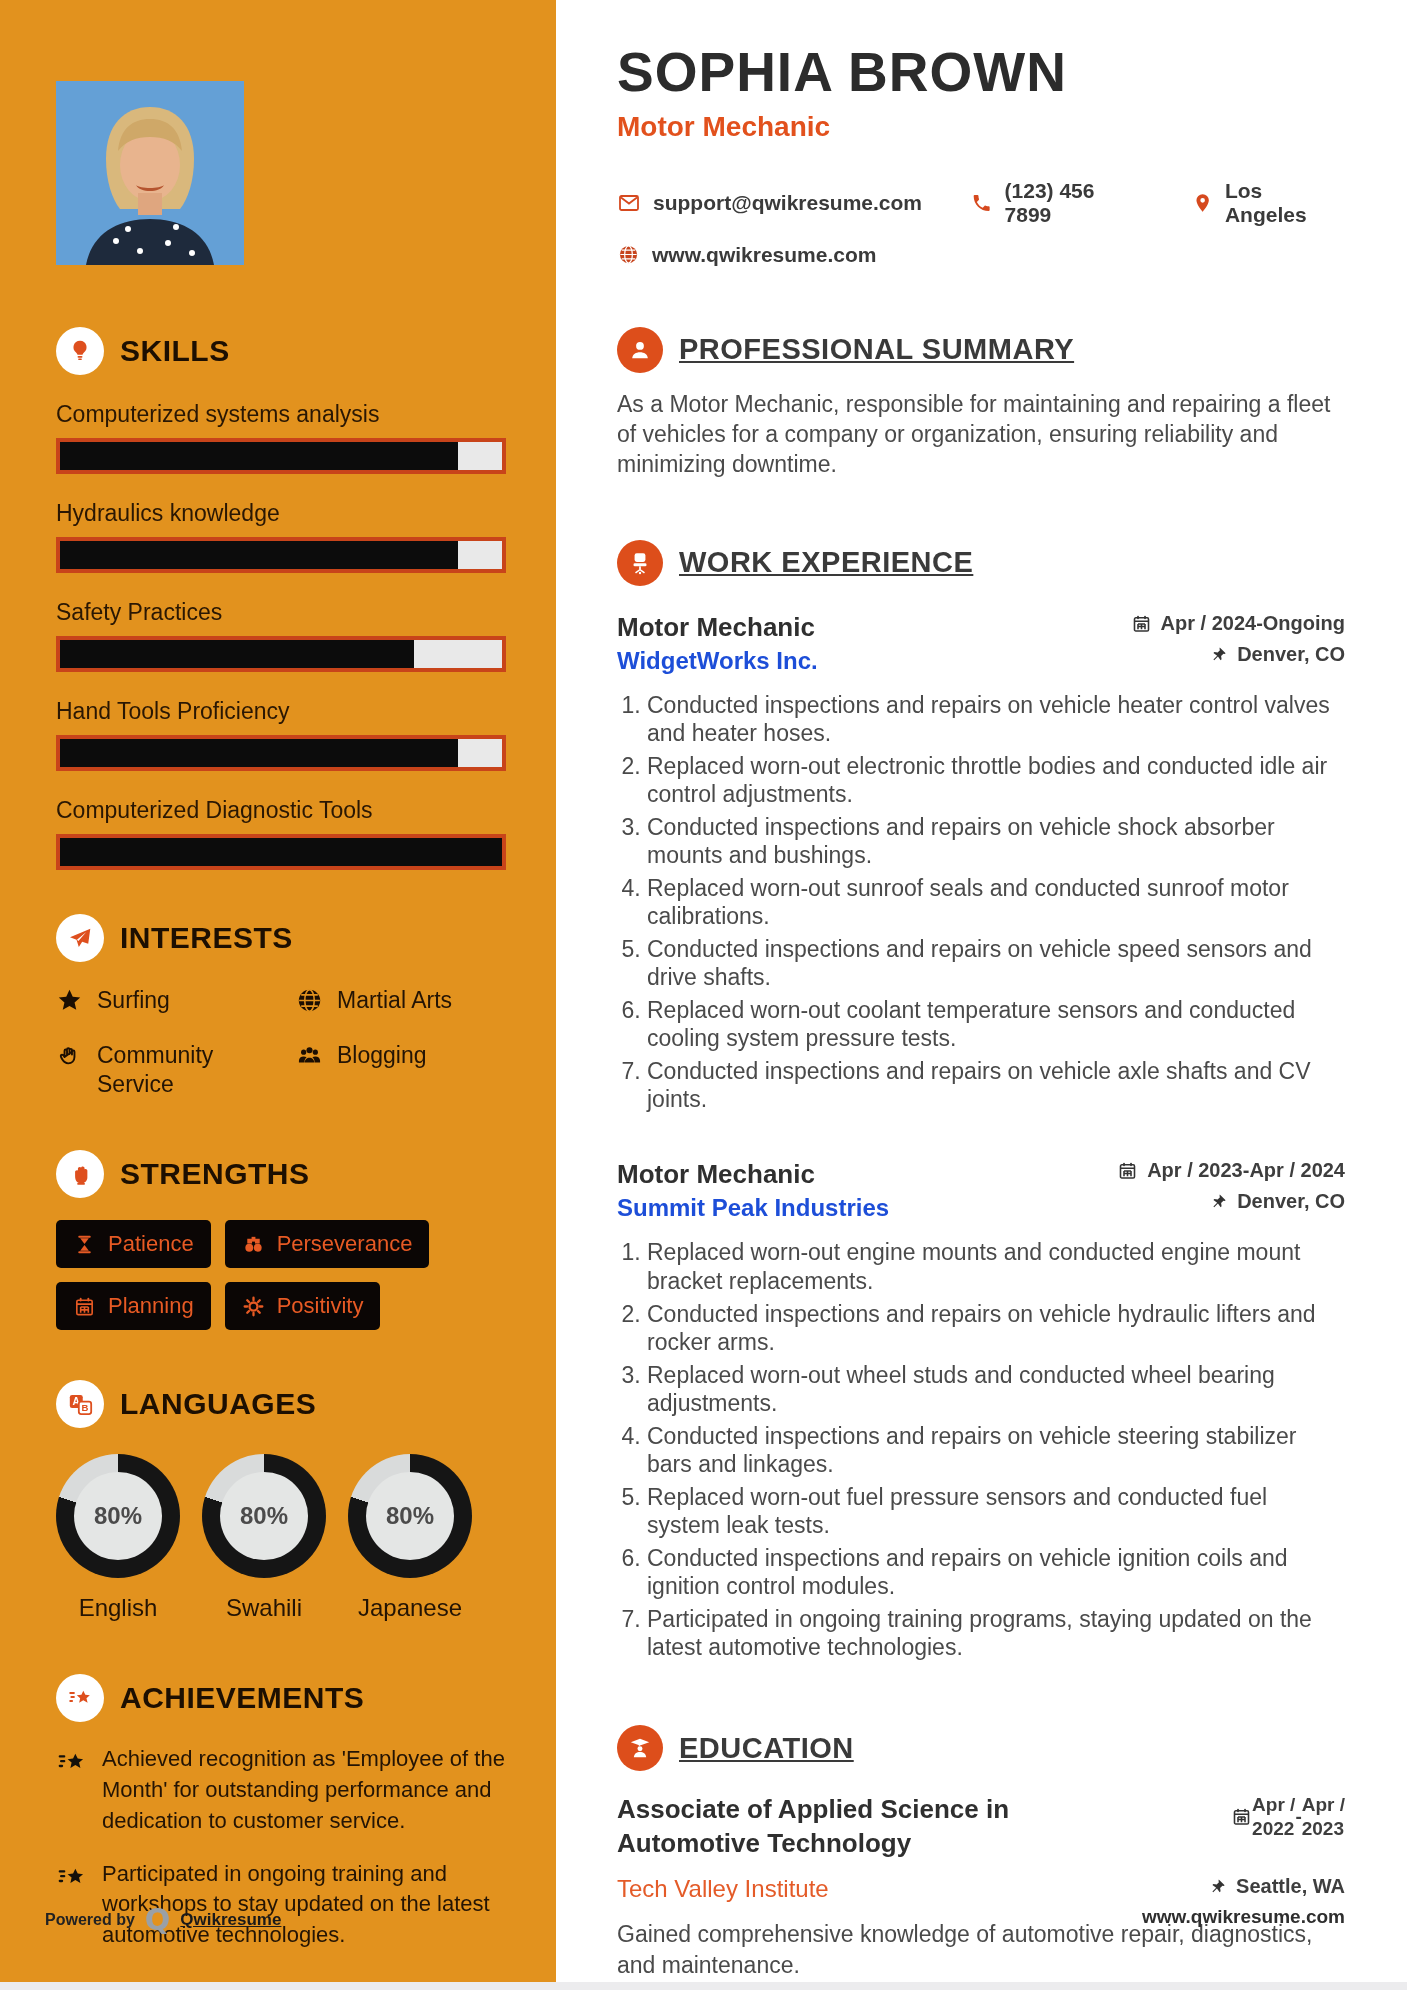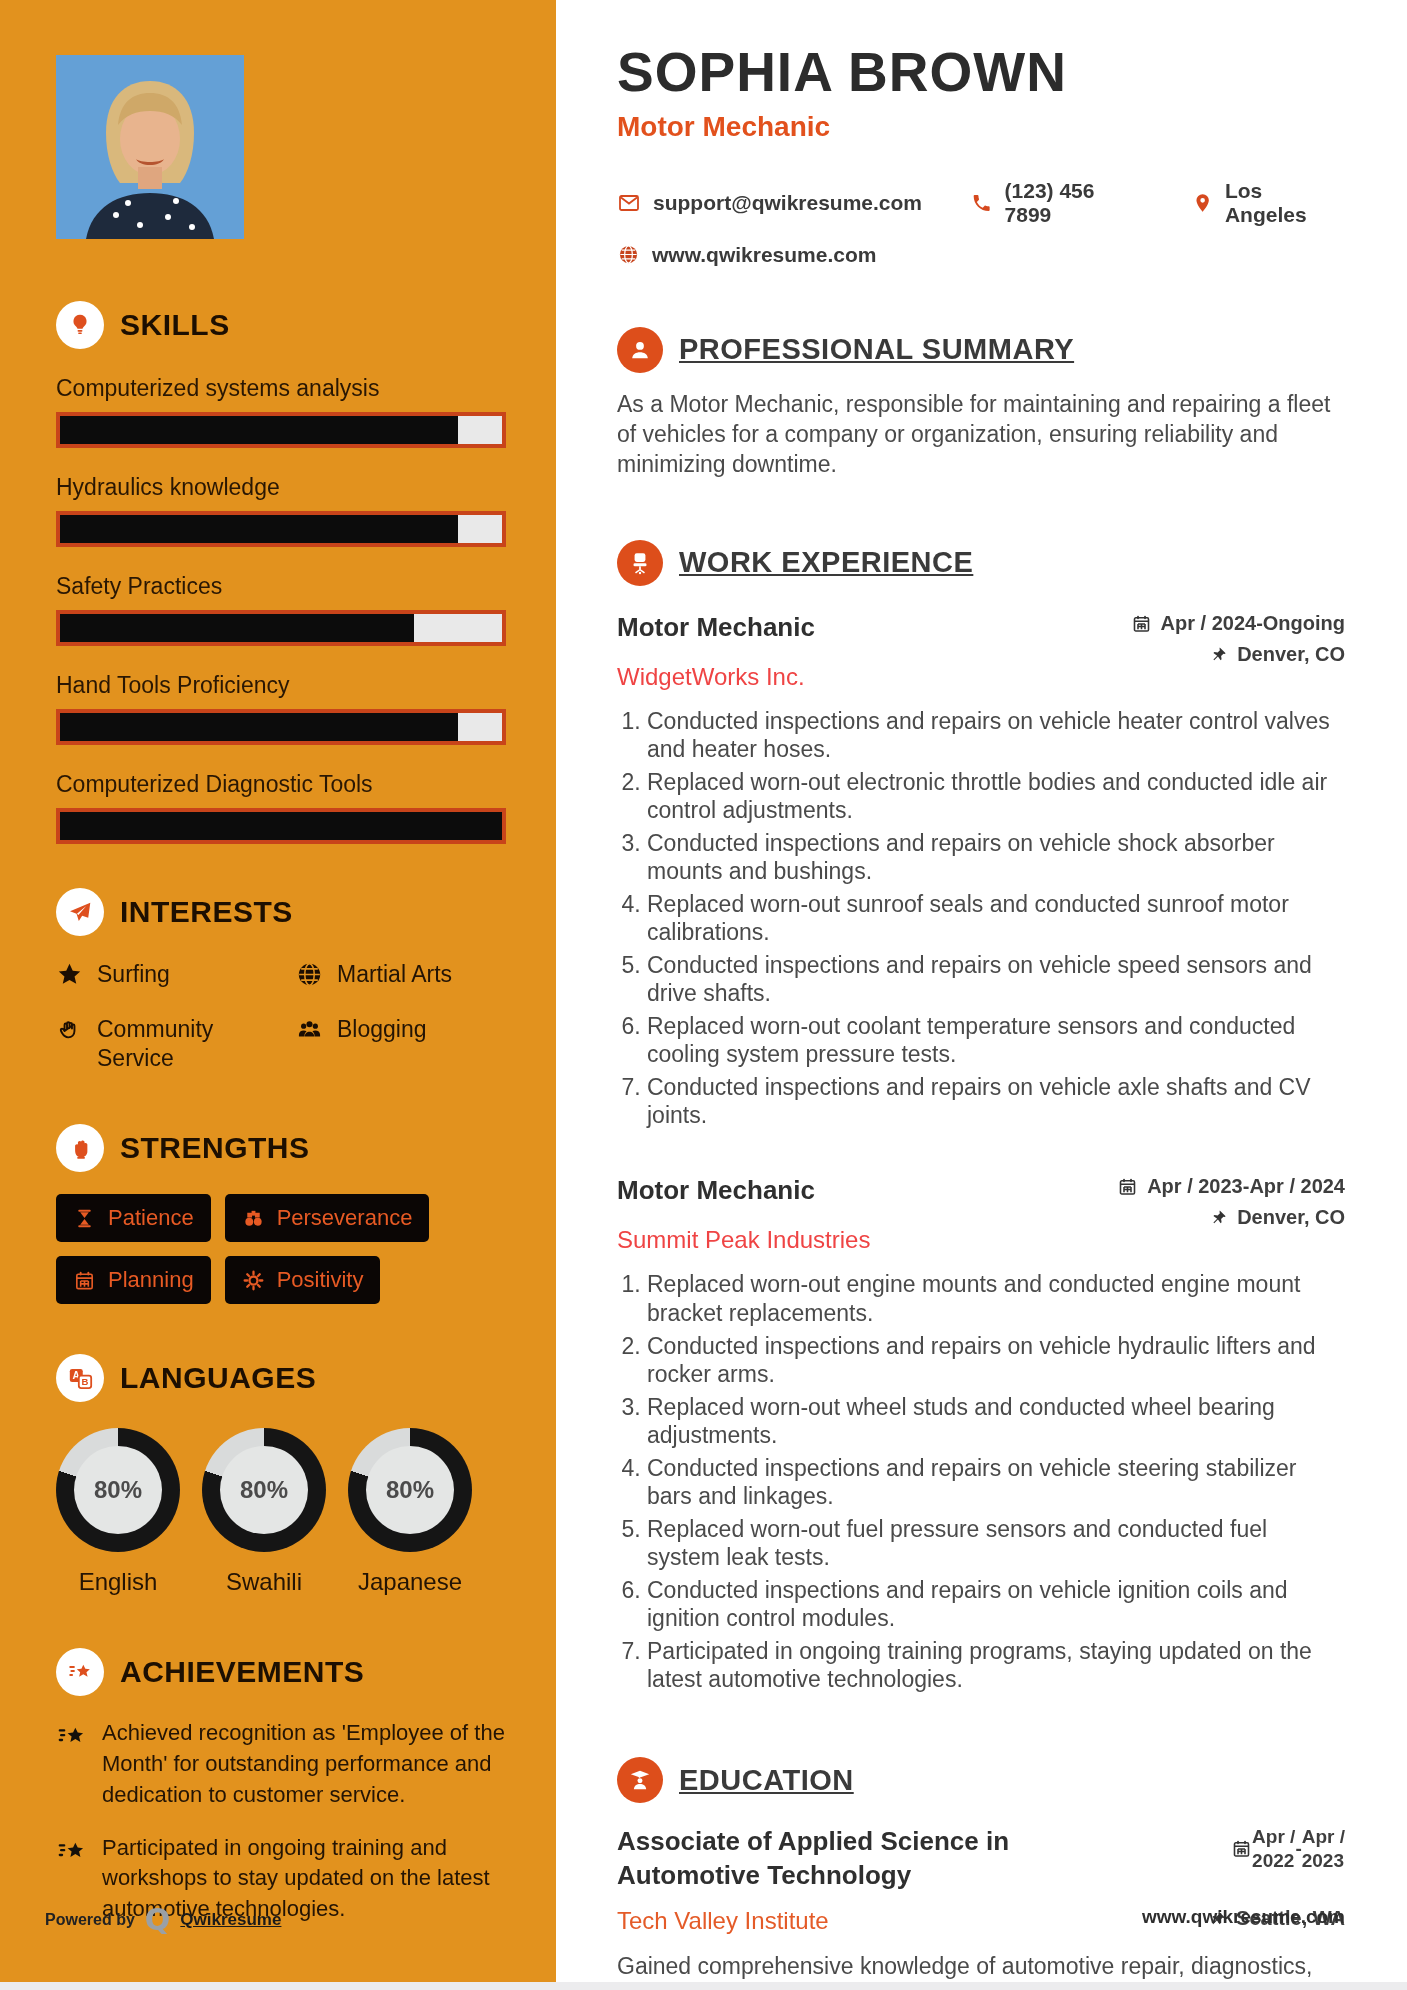--- a/index.html
+++ b/index.html
@@ -7,21 +7,21 @@
   body {
     font-family:"Liberation Sans", sans-serif;
     background:#ffffff; position:relative; overflow:hidden;
     color:#3c3c3c;
   }
   .page { position:absolute; inset:0; }
 
   
   .sidebar {
     position:absolute; left:0; top:0; width:556px; height:1990px;
-    background:#E2921E; padding:55px 50px 0 56px;
+    background:#E2921E; padding:81px 50px 0 56px;
   }
   .photo {
     width:188px; height:184px; overflow:hidden; display:block;
   }
   .side-section { margin-top:0; }
   .side-header { display:flex; align-items:center; gap:16px; }
   .side-header .circle {
     width:48px; height:48px; border-radius:50%; background:#ffffff;
     display:flex; align-items:center; justify-content:center; flex:0 0 auto;
   }
@@ -106,21 +106,21 @@
     display:flex; align-items:center; justify-content:center; flex:0 0 auto;
   }
   .main-header h2 { font-size:29px; font-weight:700; color:#3a3a3a; letter-spacing:.5px;text-decoration:underline; }
 
   .summary-text { margin-top:16px; font-size:23px; line-height:1.32; color:#4a4a4a; }
 
   .job { margin-top:26px; }
   .job + .job { margin-top:46px; }
   .job-head { display:flex; justify-content:space-between; align-items:flex-start; }
   .job-name { font-size:26px; font-weight:700; color:#2f2f2f; }
-  .company { margin-top:20px; font-size:24px; font-weight:400; color:#ef4444; }
+  .company { margin-top:4px; font-size:24px; font-weight:700; color:#1d4ed8; }
   .meta { display:flex; align-items:center; gap:9px; justify-content:flex-end; }
   .meta-text { font-size:20px; color:#3e3e3e; font-weight:600; }
   .job-sub { display:flex; justify-content:space-between; align-items:flex-start; }
   .job-bullets { margin-top:16px; padding-left:30px; }
   .job-bullets li { font-size:23px; line-height:1.22; color:#4a4a4a; margin-bottom:5px; }
 
   .degree-row { display:flex; justify-content:space-between; align-items:flex-start; margin-top:22px; }
   .degree { font-size:26px; font-weight:700; color:#2f2f2f; line-height:1.3; max-width:470px; }
   .edu-dates { display:flex; align-items:center; gap:0; }
   .date-col { text-align:left; }

